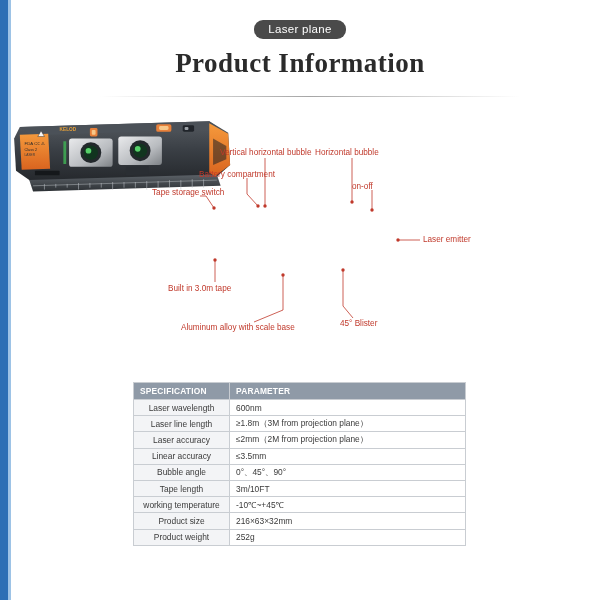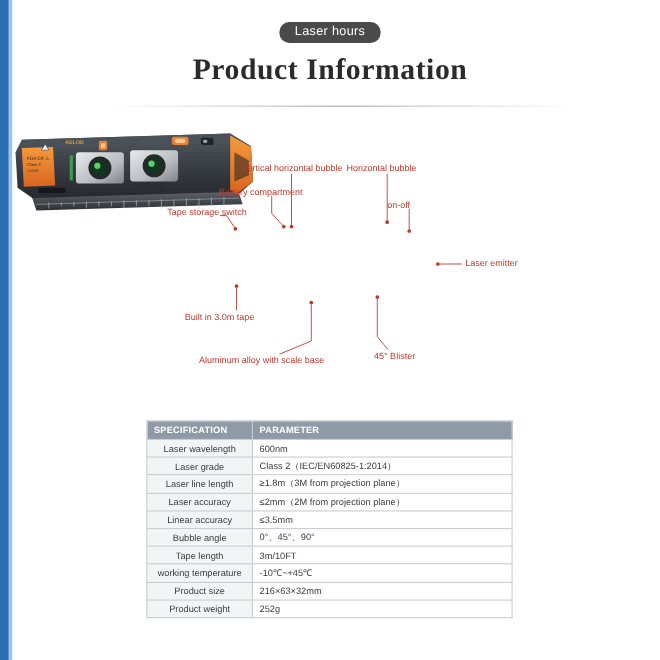--- a/index.html
+++ b/index.html
@@ -119,21 +119,21 @@
     color: #3a3a3a;
   }
 </style>
 </head>
 <body>
 
 <div class="left-stripe"></div>
 <div class="left-stripe-inner"></div>
 
 <div class="badge-wrap">
-  <div class="badge">Laser hours</div>
+  <div class="badge">Laser plane</div>
 </div>
 <div class="title">Product  Information</div>
 <div class="title-rule"></div>
 
 <div class="diagram">
 
   <svg width="600" height="260">
     <g stroke="#c0392b" stroke-width="0.8" fill="none">
 
       <path d="M265 48 L265 96"></path>
@@ -270,24 +270,20 @@
         <th class="c1">SPECIFICATION</th>
         <th class="c2">PARAMETER</th>
       </tr>
     </thead>
     <tbody>
       <tr>
         <td class="c1">Laser wavelength</td>
         <td class="c2">600nm</td>
       </tr>
       <tr>
-        <td class="c1">Laser grade</td>
-        <td class="c2">Class 2（IEC/EN60825-1:2014）</td>
-      </tr>
-      <tr>
         <td class="c1">Laser line length</td>
         <td class="c2">≥1.8m（3M from projection plane）</td>
       </tr>
       <tr>
         <td class="c1">Laser accuracy</td>
         <td class="c2">≤2mm（2M from projection plane）</td>
       </tr>
       <tr>
         <td class="c1">Linear accuracy</td>
         <td class="c2">≤3.5mm</td>

